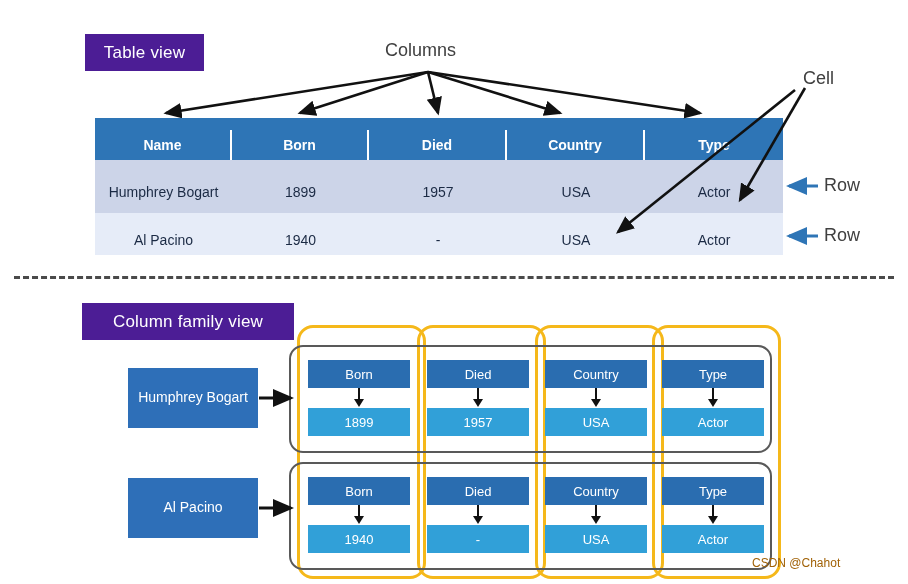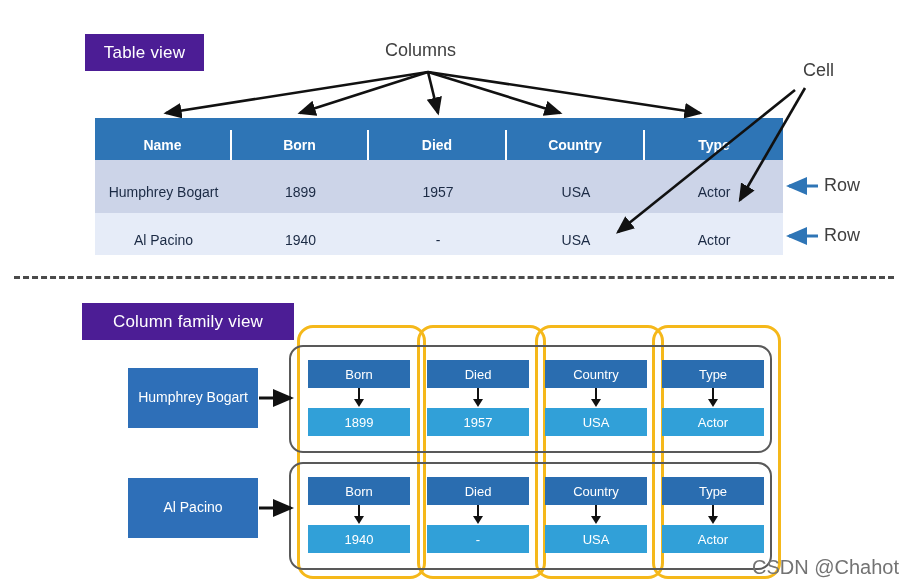--- a/index.html
+++ b/index.html
@@ -10,21 +10,21 @@
   
   .banner{position:absolute;background:#4c1d95;color:#ffffff;
           display:flex;align-items:center;justify-content:center;
           font-size:17px;letter-spacing:.2px;}
   #banner-table{left:85px;top:34px;width:119px;height:37px;}
   #banner-cf{left:82px;top:303px;width:212px;height:37px;font-size:17px;}
 
   
   .lbl{position:absolute;font-size:18px;color:#404040;white-space:nowrap;}
   #lbl-columns{left:385px;top:40px;}
-  #lbl-cell{left:803px;top:60px;}
+  #lbl-cell{left:803px;top:68px;}
   #lbl-row1{left:824px;top:175px;}
   #lbl-row2{left:824px;top:225px;}
 
   
   #table-view{position:absolute;left:95px;top:118px;width:688px;height:137px;}
   .trow{display:flex;width:100%;box-sizing:border-box;}
   .trow.head{height:42px;background:#2e75b6;}
   .trow.r1{height:53px;background:#ccd4e8;}
   .trow.r2{height:42px;background:#e6ecf8;}
   .tcell{box-sizing:border-box;display:flex;align-items:center;
@@ -73,22 +73,22 @@
          font-size:13px;margin-top:20px;}
   .kv .dn{position:absolute;left:50%;top:28px;width:0;height:20px;
           margin-left:-1px;}
   .kv .dn i{position:absolute;left:0;top:0;width:2px;height:13px;
             background:#111111;display:block;}
   .kv .dn i.h{left:-4px;top:11px;width:0;height:0;background:none;
               border-left:5px solid transparent;border-right:5px solid transparent;
               border-top:8px solid #111111;}
 
   
-  #watermark{position:absolute;left:752px;top:556px;font-size:20px;
-             color:#737373;white-space:nowrap;}
+  #watermark{position:absolute;left:752px;top:556px;font-size:12px;
+             color:#a16207;white-space:nowrap;}
 </style>
 </head>
 <body>
 
 <div class="stage">
 
   <div class="banner" id="banner-table">Table view</div>
 
   <div class="lbl" id="lbl-columns">Columns</div>
   <div class="lbl" id="lbl-cell">Cell</div>

